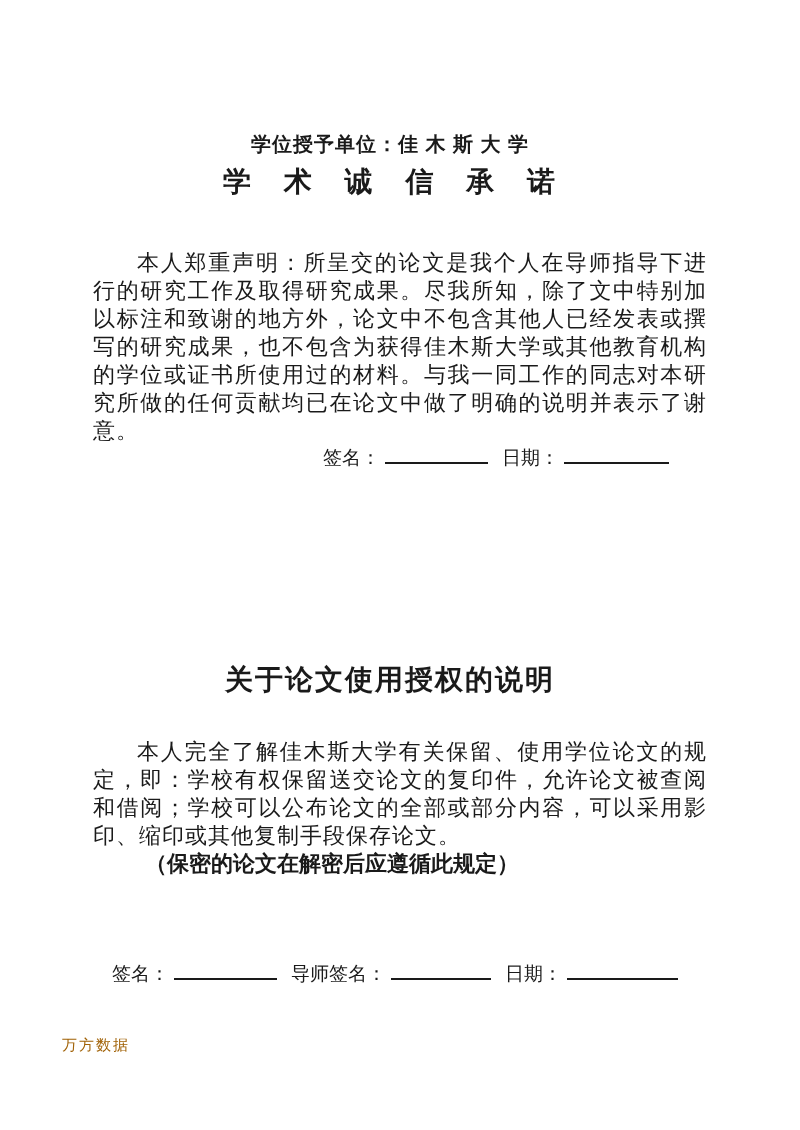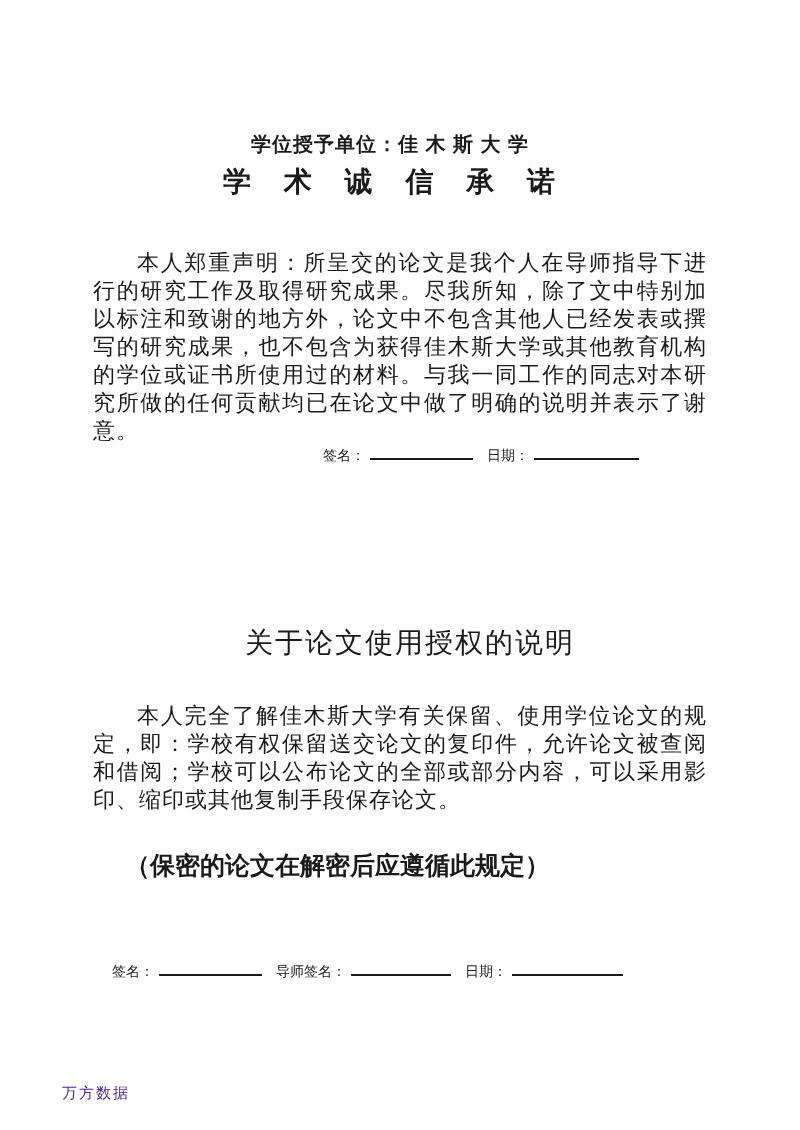--- a/index.html
+++ b/index.html
@@ -24,47 +24,46 @@
     font-family: Liberation Mono, monospace;
   }
 
   .para {
     left: 93px; width: 614px;
     font-size: 22px; line-height: 28px;
     text-align: justify; text-justify: inter-ideograph;
     text-indent: 2em; letter-spacing: 1px;
   }
   #integrity-para { top: 249px; }
-  #auth-para { top: 702px; }
+  #auth-para { top: 738px; }
 
-  .sig-row { font-size: 14px; white-space: nowrap; }
+  .sig-row { font-size: 19px; white-space: nowrap; }
   #sig-row-1 { top: 445px; left: 323px; }
   #sig-row-2 { top: 929px; left: 112px; margin-top: 32px; }
   .blank {
     display: inline-block; height: 15px;
     border-bottom: 2px solid #1a1a1a;
     margin-left: 5px; vertical-align: baseline;
   }
   .gap { display: inline-block; width: 14px; }
   .w103 { width: 103px; } .w105 { width: 105px; }
   .w100 { width: 100px; } .w111 { width: 111px; }
 
   #auth-title {
-    top: 624px; font-size: 28px; font-weight: normal; letter-spacing: 2px;
+    top: 661px; font-size: 28px; font-weight: bold; letter-spacing: 2px;
     font-family: "Liberation Sans", "DejaVu Sans", sans-serif;
-    margin-left: 20px;
   }
   #confidentiality-note {
-    top: 849px; left: 75px; width: 614px;
-    font-size: 25px; font-weight: bold; text-indent: 2em;
+    top: 849px; left: 101px; width: 614px;
+    font-size: 22px; font-weight: bold; text-indent: 2em;
     font-family: Liberation Sans, sans-serif;
   }
   #watermark {
-    top: 1084px; left: 62px;
-    font-size: 15px; letter-spacing: 2px; color: #4c1d95;
+    top: 1036px; left: 62px;
+    font-size: 15px; letter-spacing: 2px; color: #a16207;
     font-family: "Liberation Sans", "DejaVu Sans", sans-serif;
   }
 </style>
 </head>
 <body>
 
 <div>
 
   <div class="abs center-line" id="degree-grantor">学位授予单位：佳 木 斯 大 学</div>
 

